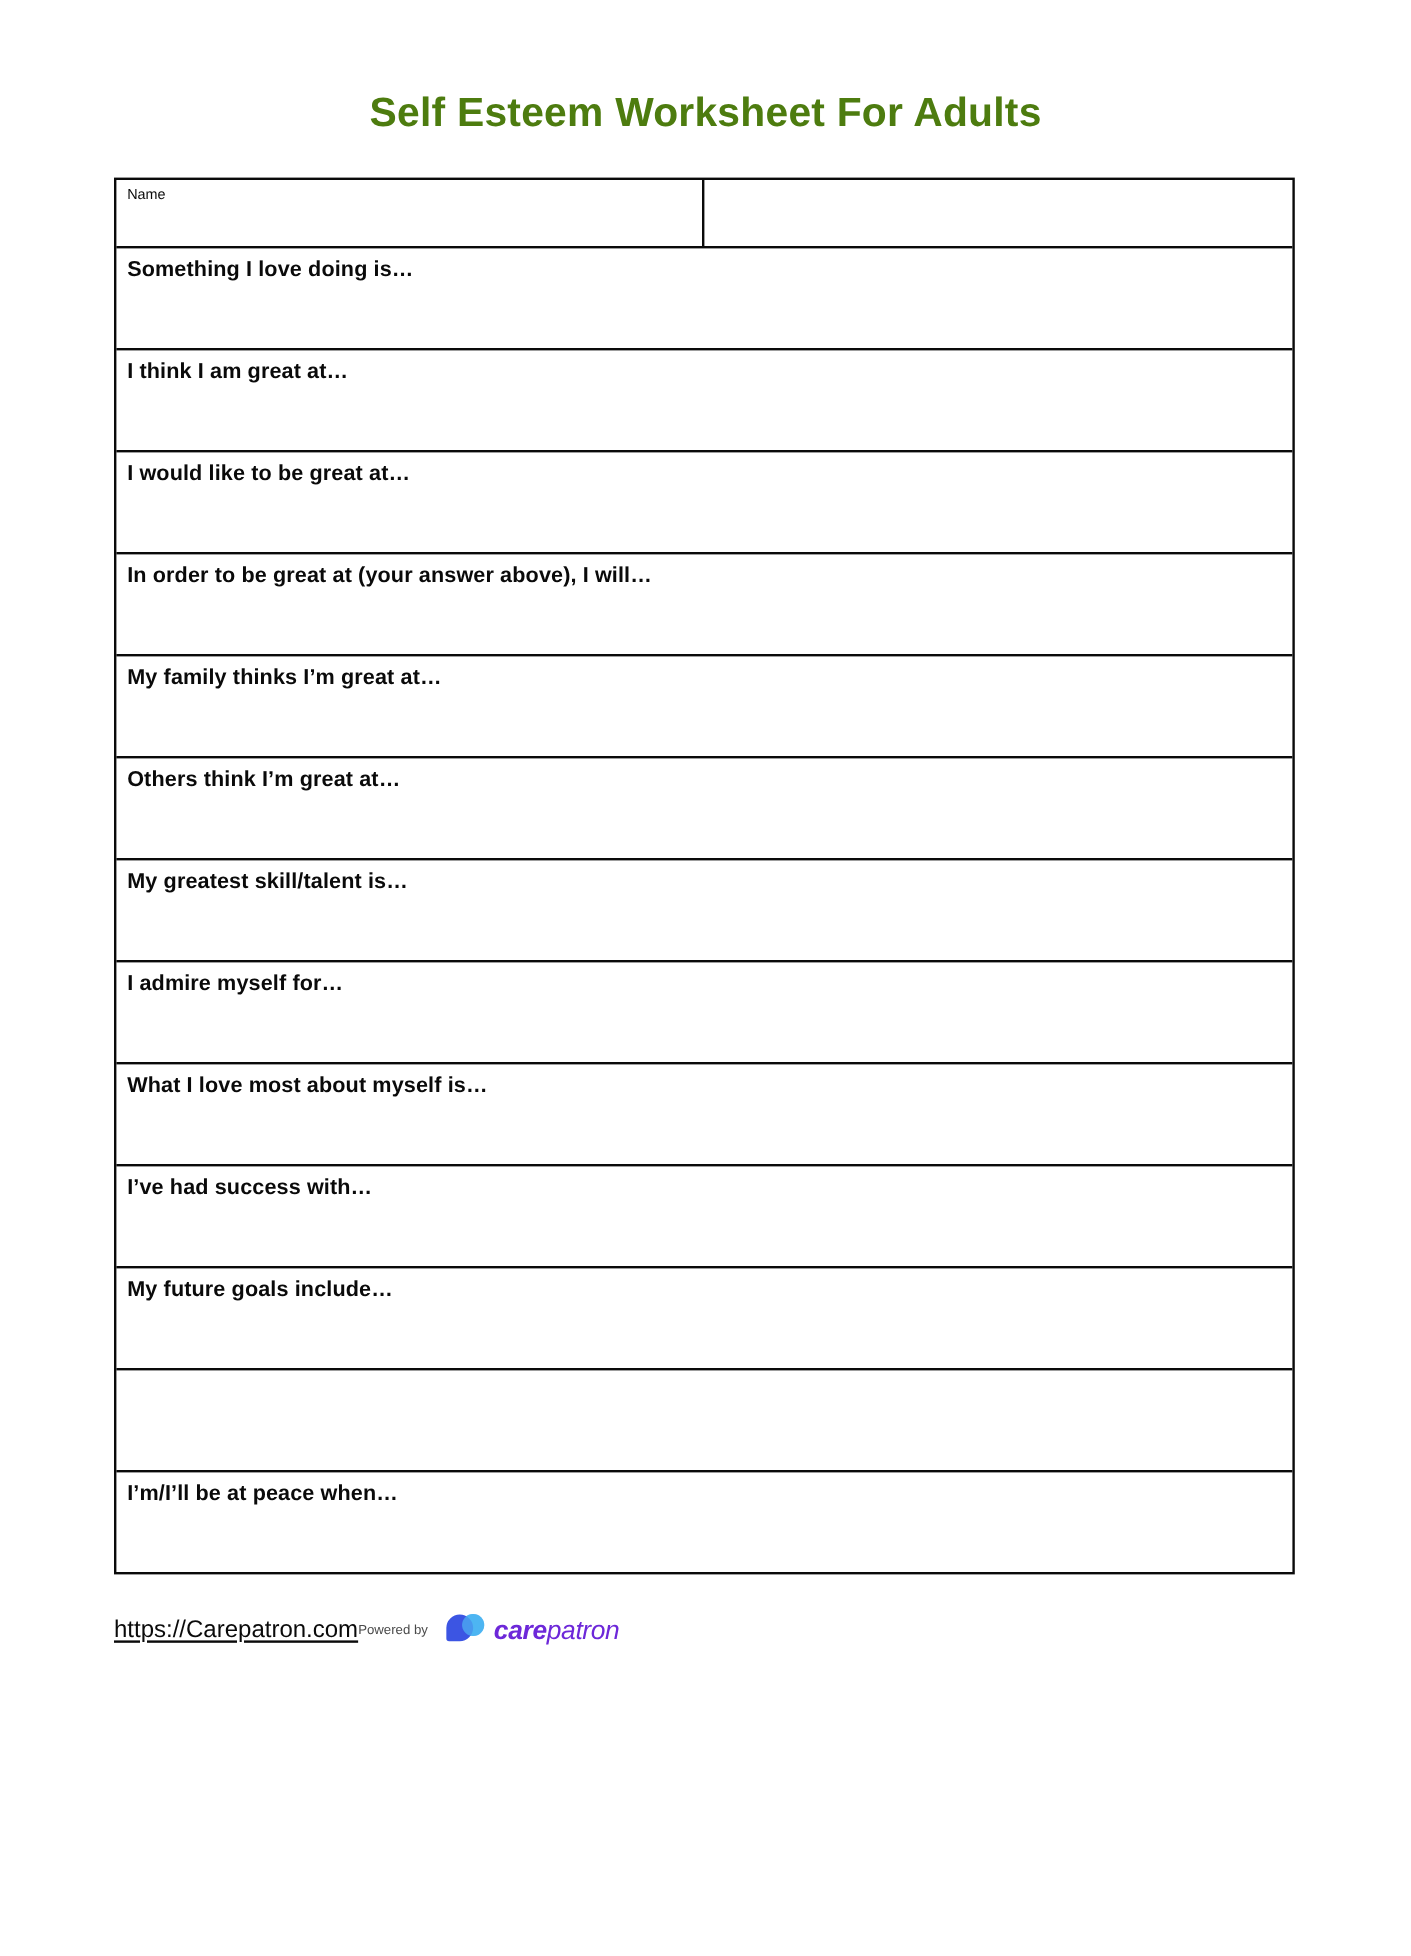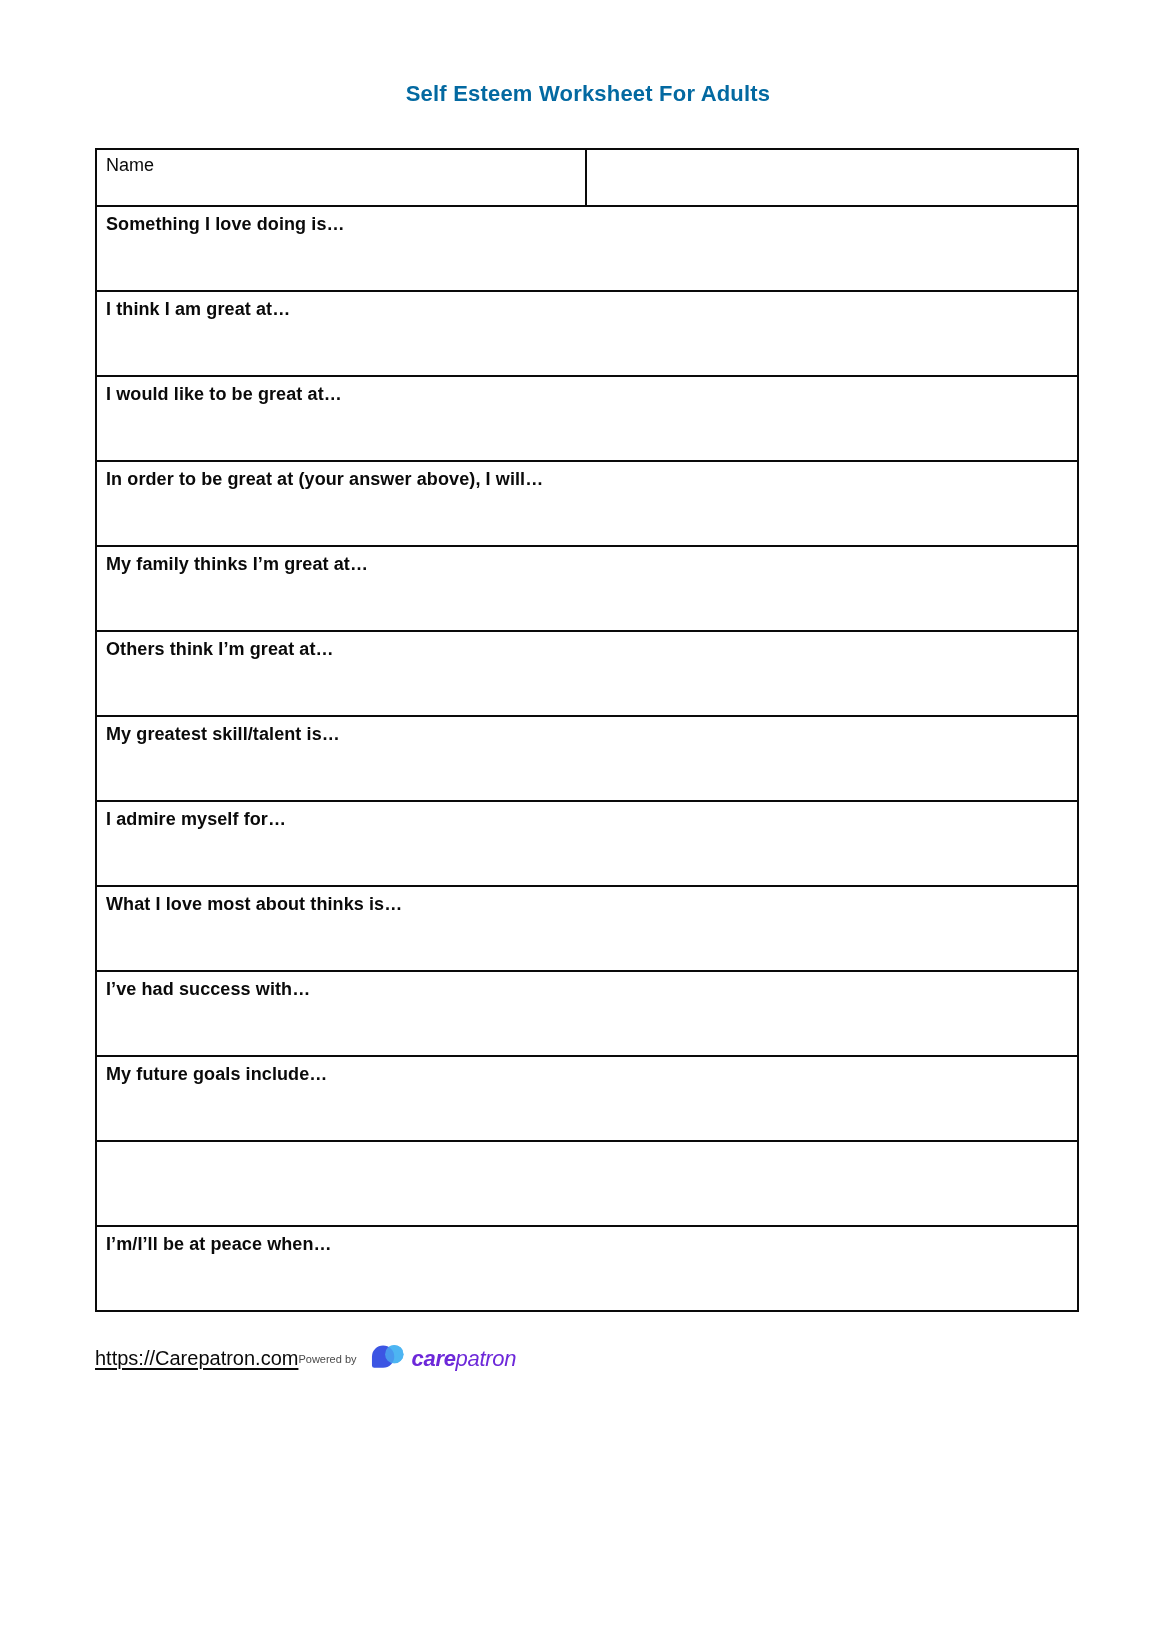--- a/index.html
+++ b/index.html
@@ -10,38 +10,38 @@
     font-family: "Liberation Sans", "DejaVu Sans", sans-serif;
     color: #000;
     position: relative;
     overflow: hidden;
   }
   .sheet { width: 1176px; height: 1630px; }
 
   .page-title {
     margin-top: 74px;
     text-align: center;
-    font-size: 22px;
+    font-size: 34px;
     font-weight: 700;
     letter-spacing: 0.2px;
-    color: #0369a1;
+    color: #4d7c0f;
     line-height: 40px;
   }
 
   .wtable {
     width: 984px;
     margin: 34px 0 0 95px;
     border: 2px solid #0a0a0a;
     background: #fff;
   }
 
   .hrow { display: flex; height: 55px; }
   .hcell {
     padding: 5px 9px;
-    font-size: 18px;
+    font-size: 12px;
     font-weight: 400;
     color: #0a0a0a;
   }
   .hcell.name { width: 50%; border-right: 2px solid #0a0a0a; }
   .hcell.date { flex: 1; }
 
   .prow {
     height: 85px;
     border-top: 2px solid #0a0a0a;
     position: relative;
@@ -128,21 +128,21 @@
     </div>
     <div class="prow">
       <div class="plabel">My greatest skill/talent is…</div>
       <div class="answer"></div>
     </div>
     <div class="prow">
       <div class="plabel">I admire myself for…</div>
       <div class="answer"></div>
     </div>
     <div class="prow">
-      <div class="plabel">What I love most about thinks is…</div>
+      <div class="plabel">What I love most about myself is…</div>
       <div class="answer"></div>
     </div>
     <div class="prow">
       <div class="plabel">I’ve had success with…</div>
       <div class="answer"></div>
     </div>
     <div class="prow">
       <div class="plabel">My future goals include…</div>
       <div class="answer"></div>
     </div>

